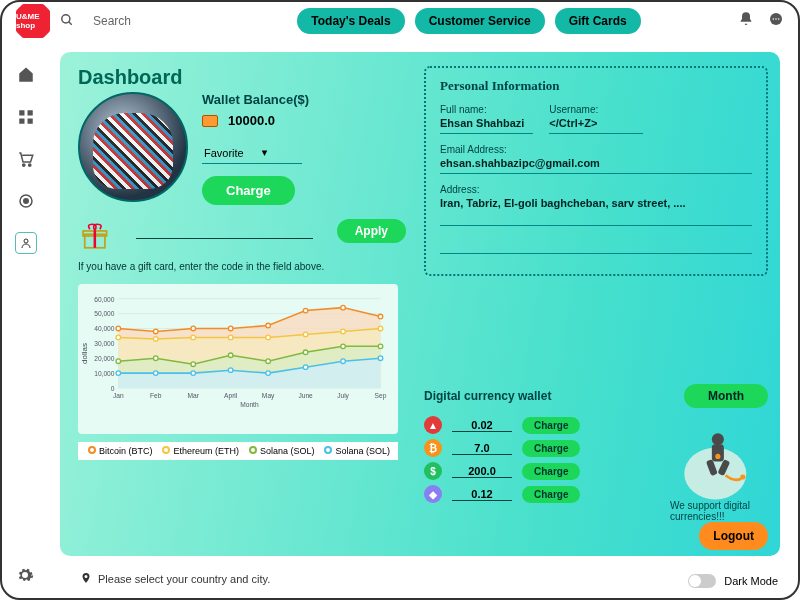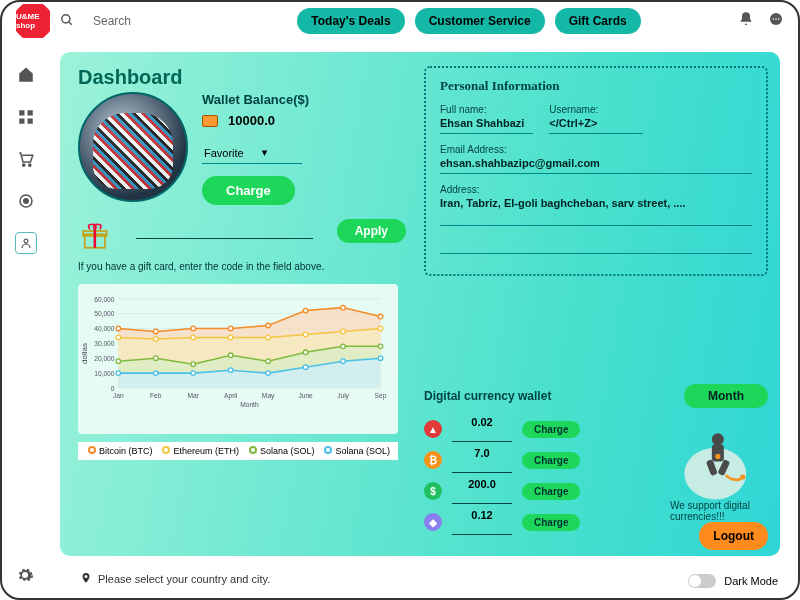--- a/index.html
+++ b/index.html
@@ -48,21 +48,21 @@
 .pi-cell.full { grid-column: 1 / -1; }
 .pi-label { font-size: 10px; color: #044; margin-bottom: 2px; }
 .pi-val { font-size: 11px; font-weight: 700; color: #022; }
 .phone-scribble { display: inline-block; width: 80px; height: 14px; background: linear-gradient(90deg,#16b 10%,#1070e0 30%,#15b 45%,#0e6ad0 80%); border-radius: 40% 60% 50% 40%; transform: skewX(-6deg); }
 .dcw { position: absolute; right: 12px; top: 332px; width: 344px; }
 .dcw-head { display: flex; justify-content: space-between; align-items: center; margin-bottom: 8px; }
 .dcw-title { font-size: 12px; font-weight: 800; color: #044; }
 .edit-btn { background: #1dd75b; border: none; color: #022; font-weight: 700; font-size: 12px; padding: 5px 24px; border-radius: 13px; cursor: pointer; }
 .dcw-row { display: flex; align-items: center; gap: 10px; margin-bottom: 5px; }
 .coin { width: 18px; height: 18px; border-radius: 50%; color: #fff; font-size: 10px; font-weight: 700; display: flex; align-items: center; justify-content: center; }
-.dcw-val { width: 60px; border-bottom: 1px solid #044; font-size: 11px; font-weight: 700; text-align: center; padding-bottom: 13px; }
+.dcw-val { width: 60px; border-bottom: 1px solid #044; font-size: 11px; font-weight: 700; text-align: center; padding-bottom: 0; }
 .dcw-charge { background: #1dd75b; border: none; color: #033; font-weight: 600; font-size: 10px; padding: 3px 12px; border-radius: 10px; cursor: pointer; }
 .robot { position: absolute; right: 20px; top: 370px; width: 86px; height: 86px; }
 .robot svg { width: 100%; height: 100%; }
 .support-txt { position: absolute; right: 14px; top: 448px; font-size: 10px; color: #044; width: 96px; }
 .logout-btn { position: absolute; right: 12px; bottom: 6px; background: #ff8b1e; border: none; color: #000; font-weight: 800; font-size: 12px; padding: 7px 14px; border-radius: 14px; cursor: pointer; }
 </style>
 </head>
 <body>
 
 <div class="topbar">

